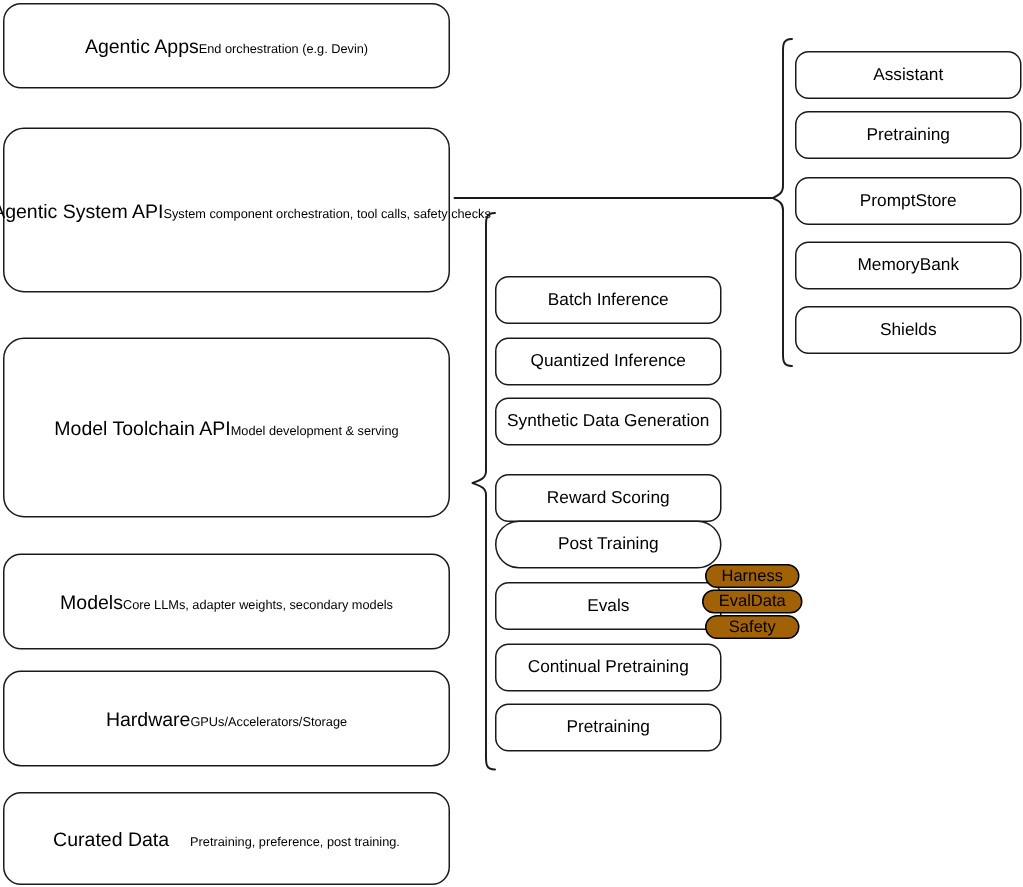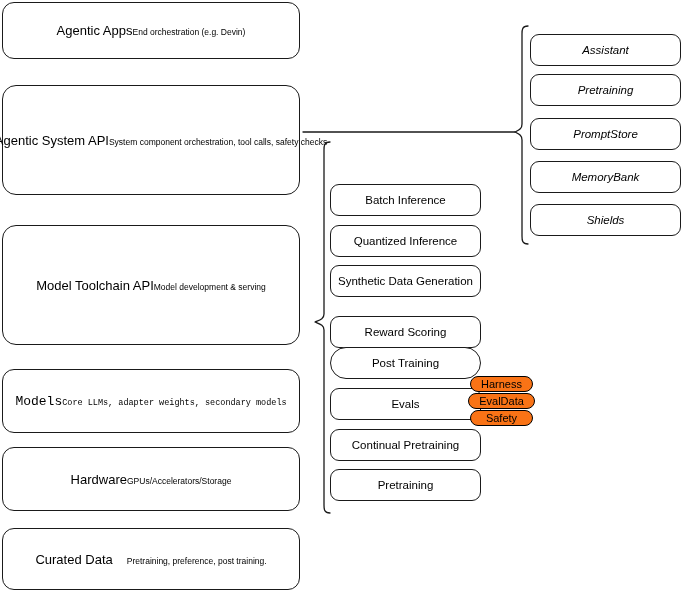--- a/index.html
+++ b/index.html
@@ -58,29 +58,28 @@
     border-radius: 9px;
   }
   .mid-box .title { font-size: 11.5px; }
 
   
   .right-box {
     left: 530px;
     width: 151px;
     height: 32px;
     border-radius: 9px;
-    font-style: italic;
   }
   .right-box .title { font-size: 11.5px; }
 
   
   .pill {
     position: absolute;
     box-sizing: border-box;
-    background: #f97316;
+    background: #a16207;
     border: 1.4px solid #000000;
     border-radius: 999px;
     height: 16px;
     display: flex;
     align-items: center;
     justify-content: center;
     font-size: 11px;
     line-height: 14px;
     color: #000;
     white-space: nowrap;
@@ -118,21 +117,21 @@
   <div class="box left-box tall" style="top:85px; height:110px;padding-left:20px;">
     <div class="title">Agentic System API</div>
     <div class="subtitle">System component orchestration, tool calls, safety checks</div>
   </div>
 
   <div class="box left-box tall" style="top:225px; height:120px;">
     <div class="title">Model Toolchain API</div>
     <div class="subtitle">Model development &amp; serving</div>
   </div>
 
-  <div class="box left-box" style="top:369px; height:64px;font-family:Liberation Mono, monospace;">
+  <div class="box left-box" style="top:369px; height:64px;">
     <div class="title">Models</div>
     <div class="subtitle">Core LLMs, adapter weights, secondary models</div>
   </div>
 
   <div class="box left-box" style="top:447px; height:64px;">
     <div class="title">Hardware</div>
     <div class="subtitle">GPUs/Accelerators/Storage</div>
   </div>
 
   <div class="box left-box" style="top:528px; height:62px;gap:14px;">

